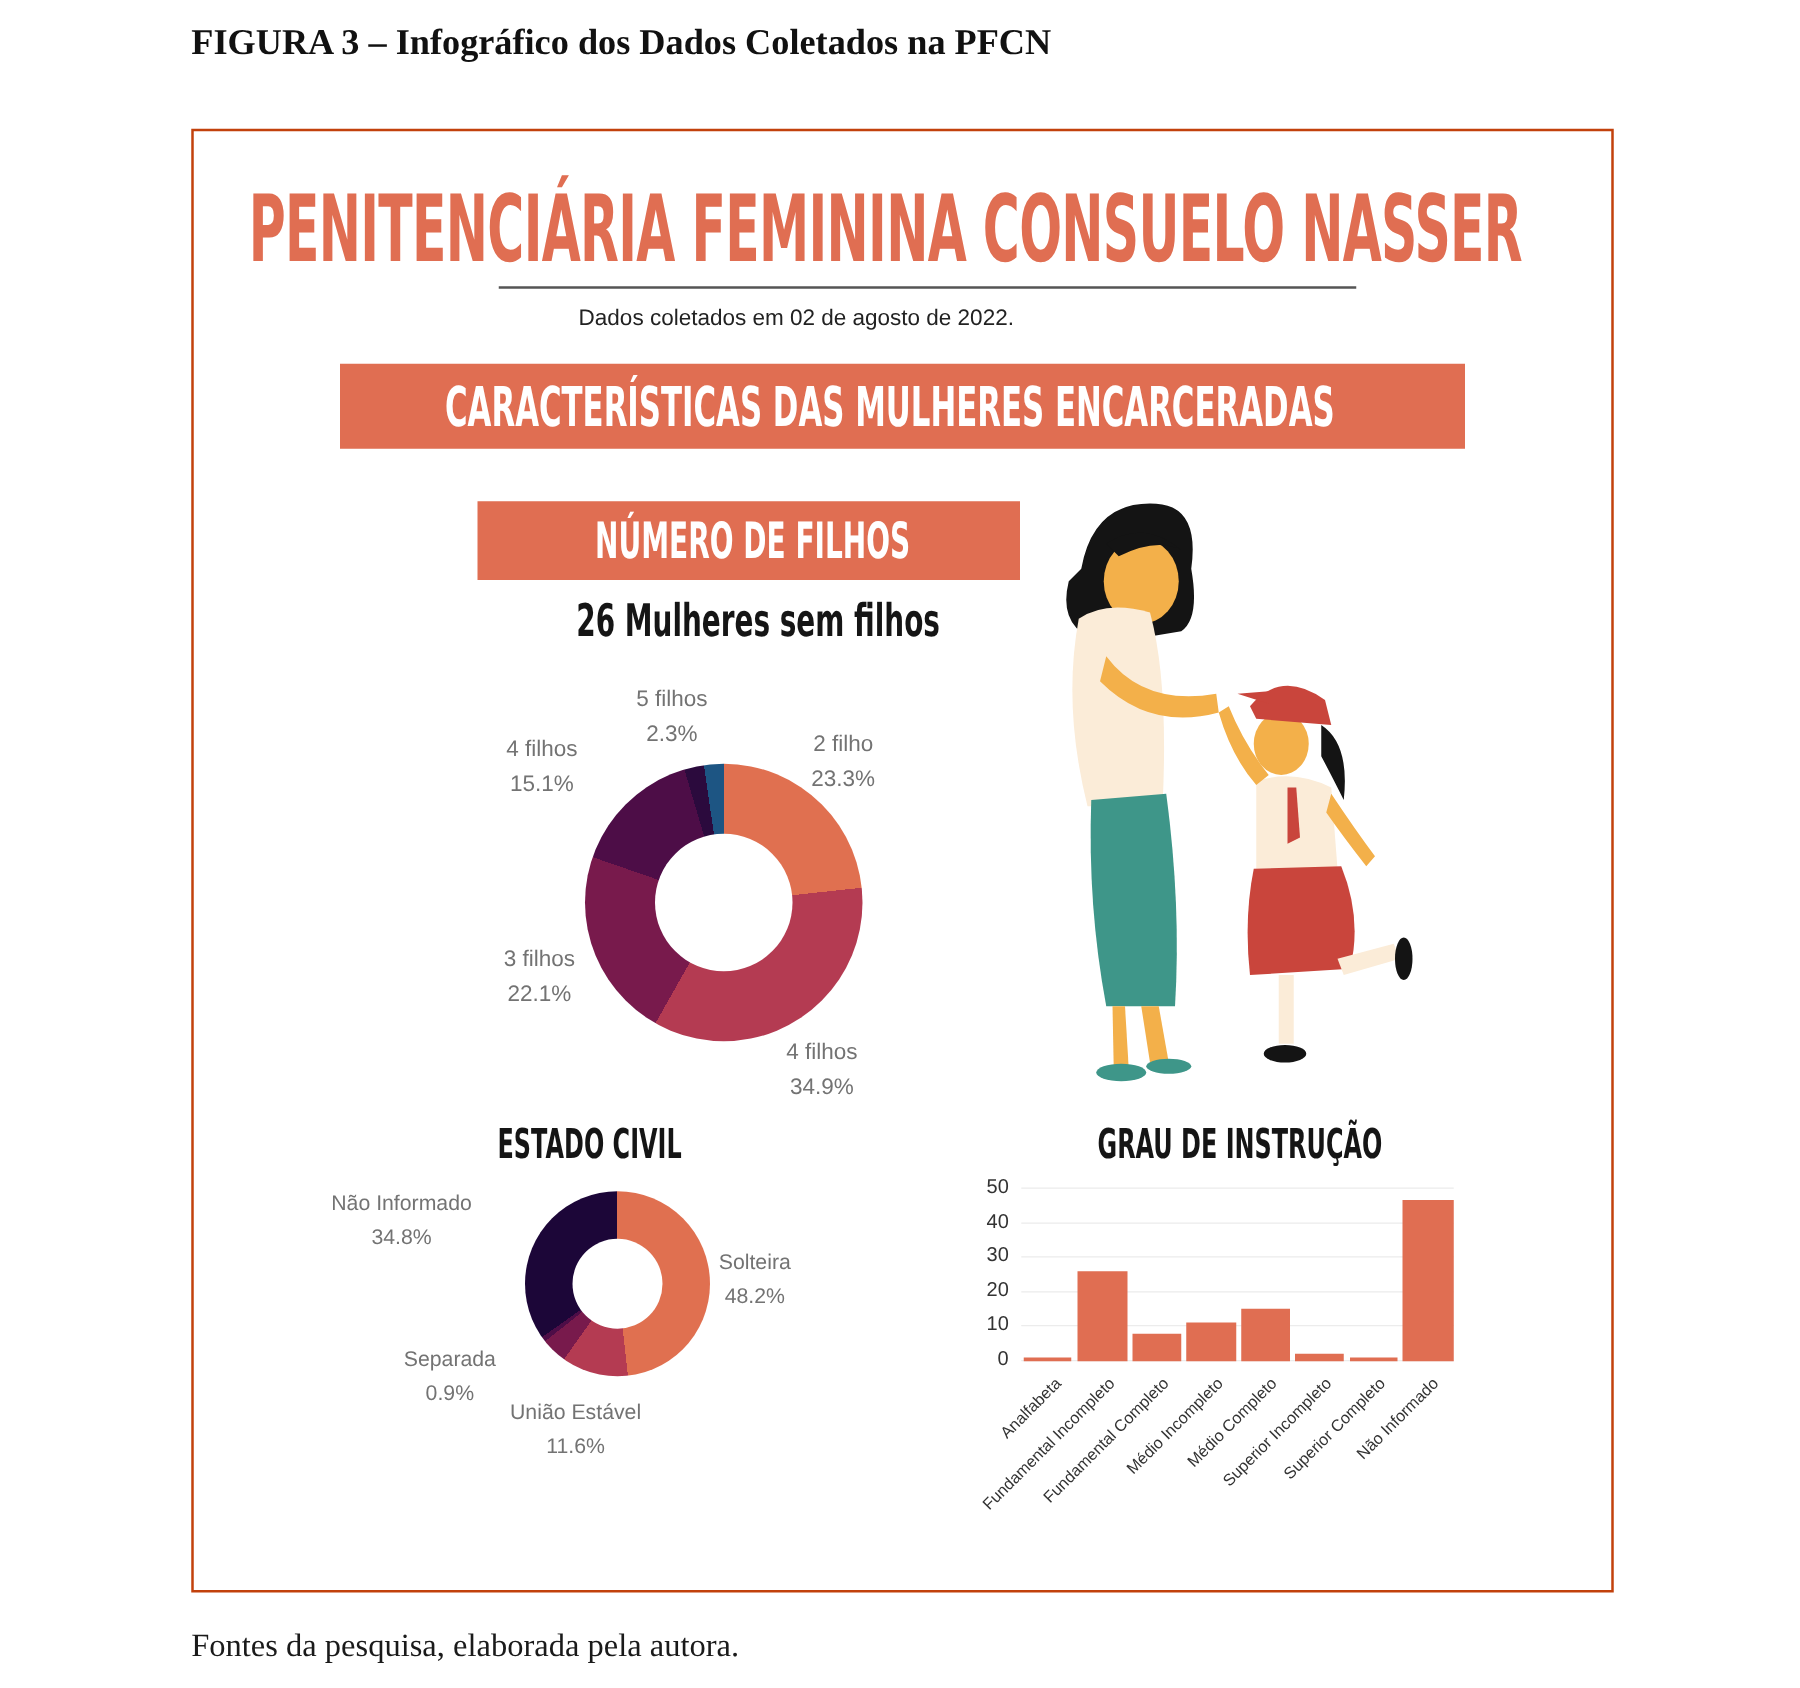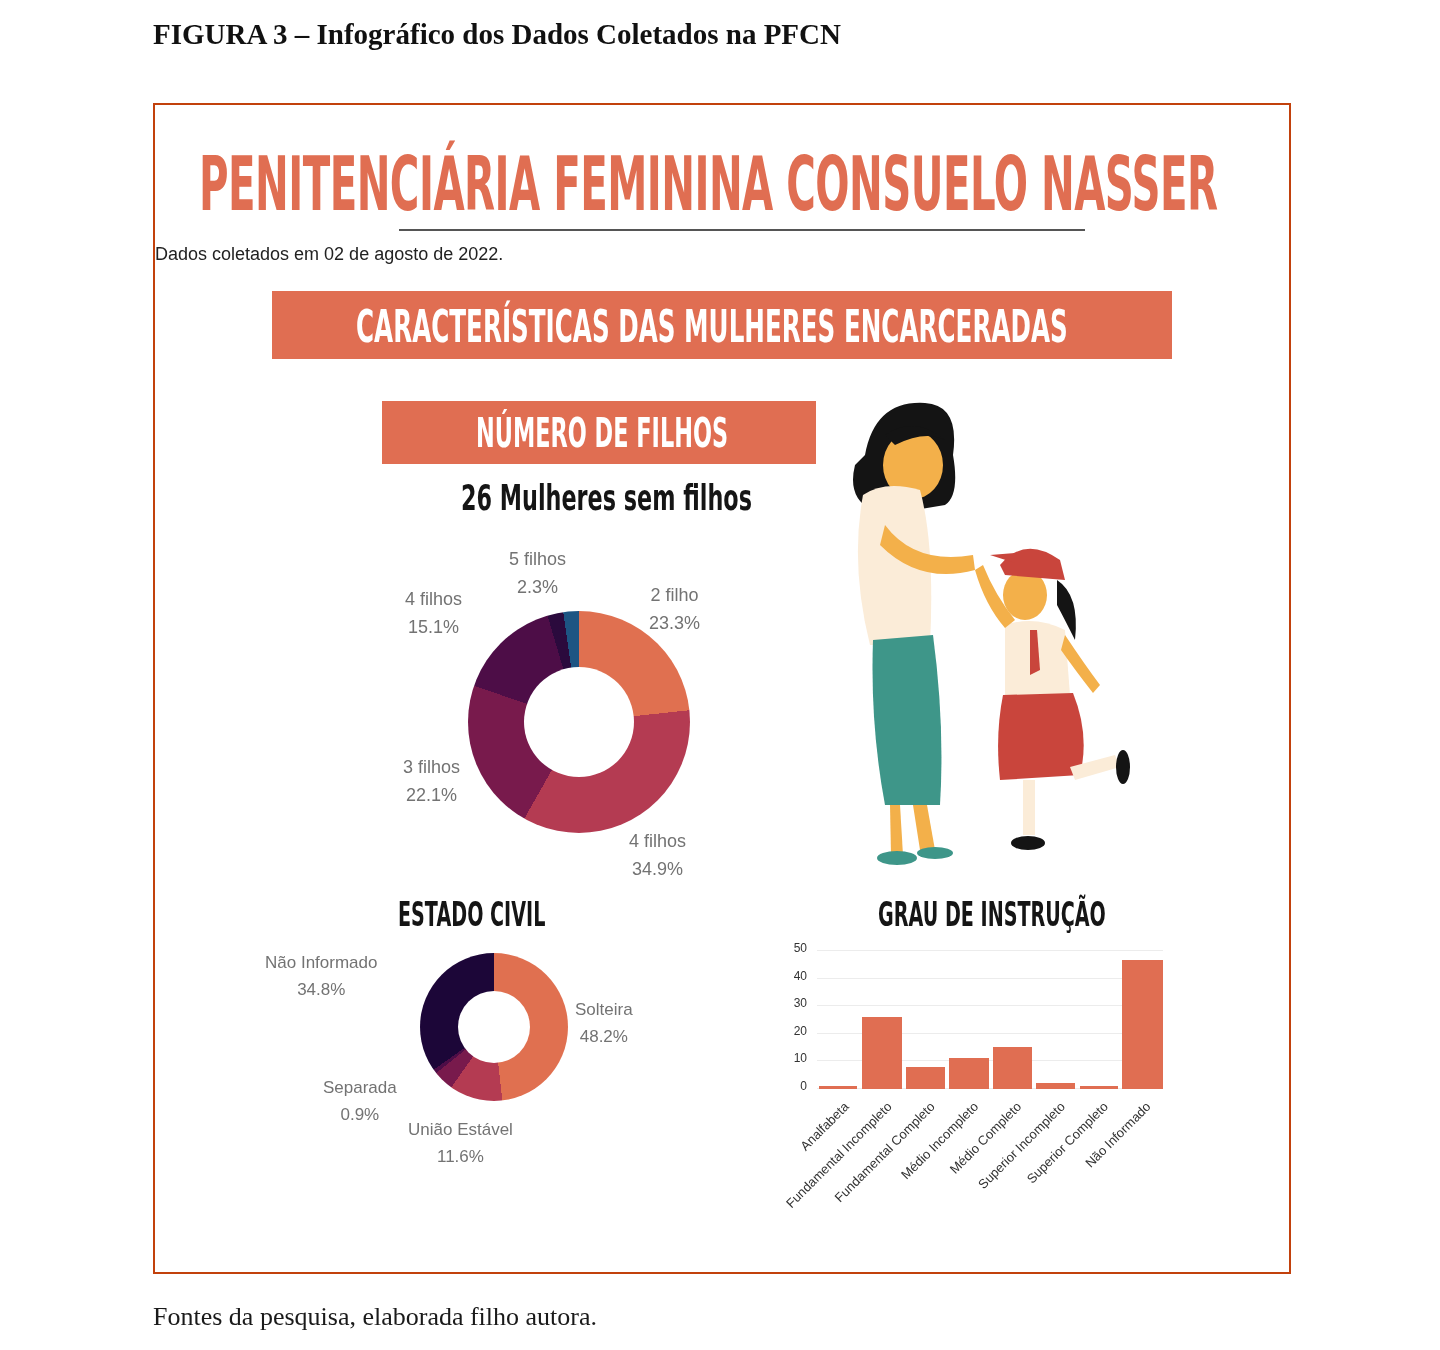--- a/index.html
+++ b/index.html
@@ -4,21 +4,21 @@
 <style>
   html, body { margin: 0; padding: 0; background: #ffffff; }
   body { width: 1440px; height: 1350px; position: relative; overflow: hidden; font-family: "Liberation Sans", sans-serif; }
   .fig-title { position: absolute; left: 153px; top: 18px; font-family: "Liberation Serif", serif; font-weight: bold; font-size: 29px; color: #111; white-space: nowrap; }
   .frame { position: absolute; left: 153px; top: 103px; width: 1134px; height: 1167px; border: 2px solid #c2410c; box-sizing: content-box; background: #fff; }
   .caption { position: absolute; left: 153px; top: 1302px; font-family: "Liberation Serif", serif; font-size: 26px; color: #1a1a1a; white-space: nowrap; }
 
   .condensed { font-family: "DejaVu Sans", sans-serif; font-weight: bold; transform-origin: left top; white-space: nowrap; display: inline-block; }
   .main-title { position: absolute; left: 44px; top: 36px; color: #e06e52; font-size: 74px; letter-spacing: -1px; transform: scaleX(0.545); }
   .title-rule { position: absolute; left: 244px; top: 124px; width: 686px; height: 2px; background: #555; }
-  .subtitle { position: absolute; left: 0; width: 964px; top: 139px; font-size: 18px; color: #222; }
+  .subtitle { position: absolute; left: 0; width: 964px; top: 139px; text-align: center; font-size: 18px; color: #222; }
   .band { position: absolute; background: #e06e52; overflow: hidden; }
   .band-1 { left: 117px; top: 186px; width: 900px; height: 68px; }
   .band-1 .band-text { position: absolute; left: 84px; top: 10px; color: #fff; font-size: 44px; transform: scaleX(0.56); }
   .band-2 { left: 227px; top: 296px; width: 434px; height: 63px; }
   .band-2 .band-text { position: absolute; left: 94px; top: 9px; color: #fff; font-size: 40px; transform: scaleX(0.56); }
   .no-children { position: absolute; left: 306px; top: 372px; color: #151515; font-size: 36px; transform: scaleX(0.62); }
 
   .section-title { position: absolute; color: #151515; font-size: 33px; transform: scaleX(0.58); }
   .st-civil { left: 243px; top: 790px; }
   .st-instr { left: 723px; top: 790px; }
@@ -29,21 +29,21 @@
     background: conic-gradient(#e07050 0deg 83.9deg, #b43b52 83.9deg 209.5deg, #781a4c 209.5deg 289.1deg, #4d0d47 289.1deg 343.5deg, #2b0a3d 343.5deg 351.8deg, #1d5583 351.8deg 360deg); }
   .donut-1 .donut-hole { left: 56px; top: 56px; width: 110px; height: 110px; }
   .donut-2 { left: 265px; top: 848px; width: 148px; height: 148px;
     background: conic-gradient(#e07050 0deg 173.5deg, #b43b52 173.5deg 215.3deg, #781a4c 215.3deg 231.5deg, #4d0d47 231.5deg 234.7deg, #1c0638 234.7deg 360deg); }
   .donut-2 .donut-hole { left: 38px; top: 38px; width: 72px; height: 72px; }
 
   .pie-label { position: absolute; text-align: center; font-size: 18px; color: #737373; line-height: 28px; white-space: nowrap; }
   .pie-label-2 { font-size: 17px; line-height: 27px; }
 
   .bar-chart { position: absolute; left: 628px; top: 836px; width: 380px; height: 160px; }
-  .y-tick { position: absolute; left: 0; width: 24px; text-align: right; font-size: 12px; color: #333; }
+  .y-tick { position: absolute; left: 0; width: 24px; text-align: right; font-size: 16px; color: #333; }
   .gridline { position: absolute; left: 34px; width: 346px; height: 1px; background: #ececec; }
   .bar { position: absolute; background: #e06e52; }
   .x-label { position: absolute; font-size: 13px; color: #333; white-space: nowrap; transform-origin: right top; transform: rotate(-45deg); text-align: right; }
 
   .illustration { position: absolute; left: 670px; top: 290px; width: 320px; height: 475px; }
 </style>
 </head>
 <body>
 
 <div class="fig-title">FIGURA 3 – Infográfico dos Dados Coletados na PFCN</div>
@@ -166,13 +166,13 @@
     <div class="x-label" style="right:279px; top:158px;">Fundamental Incompleto</div>
     <div class="x-label" style="right:236px; top:158px;">Fundamental Completo</div>
     <div class="x-label" style="right:192px; top:158px;">Médio Incompleto</div>
     <div class="x-label" style="right:149px; top:158px;">Médio Completo</div>
     <div class="x-label" style="right:106px; top:158px;">Superior Incompleto</div>
     <div class="x-label" style="right:63px;  top:158px;">Superior Completo</div>
     <div class="x-label" style="right:20px;  top:158px;">Não Informado</div>
   </div>
 </div>
 
-<div class="caption">Fontes da pesquisa, elaborada filho autora.</div>
+<div class="caption">Fontes da pesquisa, elaborada pela autora.</div>
 
 </body></html>

